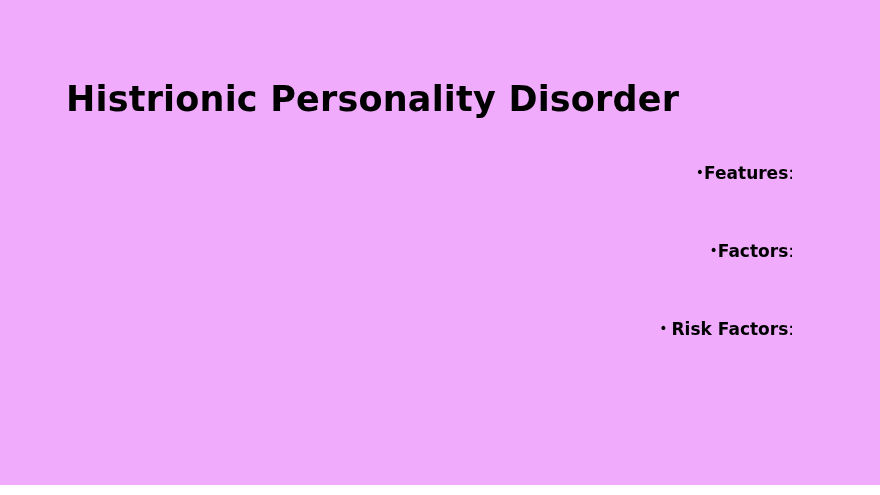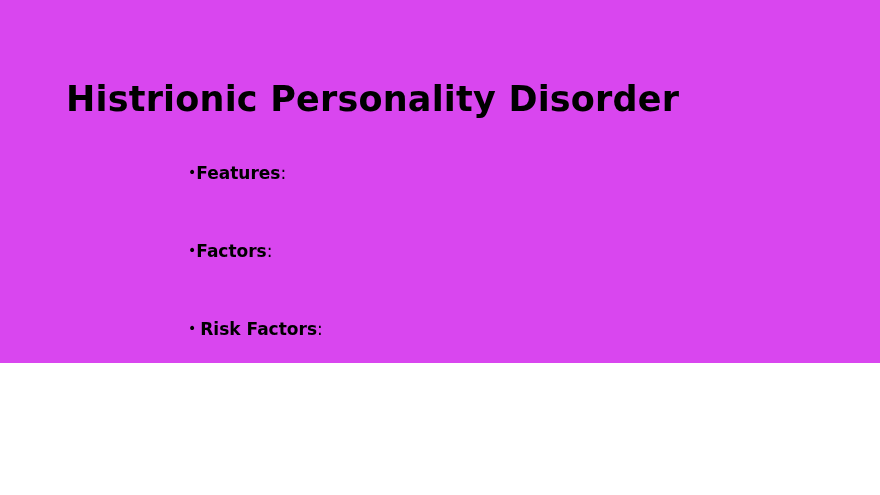--- a/index.html
+++ b/index.html
@@ -10,36 +10,37 @@
     width: 880px;
     height: 495px;
     background: #ffffff;
     font-family: "DejaVu Sans", sans-serif;
     color: #000000;
     overflow: hidden;
   }
   .slide {
     position: relative;
     width: 880px;
-    height: 363px;
-    background: #d946ef;
+    height: 485px;
+    background: #f0abfc;
+    text-align: right;
   }
   .slide-title {
     position: absolute;
     left: 66px;
     top: 56px;
     font-size: 35px;
     font-weight: bold;
     letter-spacing: 0.2px;
     color: #000000;
     white-space: nowrap;
   }
   .bullet-list {
     position: absolute;
-    left: 188px;
+    left: 194px;
     top: 162px;
     width: 600px;
   }
   .bullet-item {
     display: block;
     margin: 0 0 57px 0;
     font-size: 17px;
     line-height: 20px;
     color: #000000;
     white-space: nowrap;

